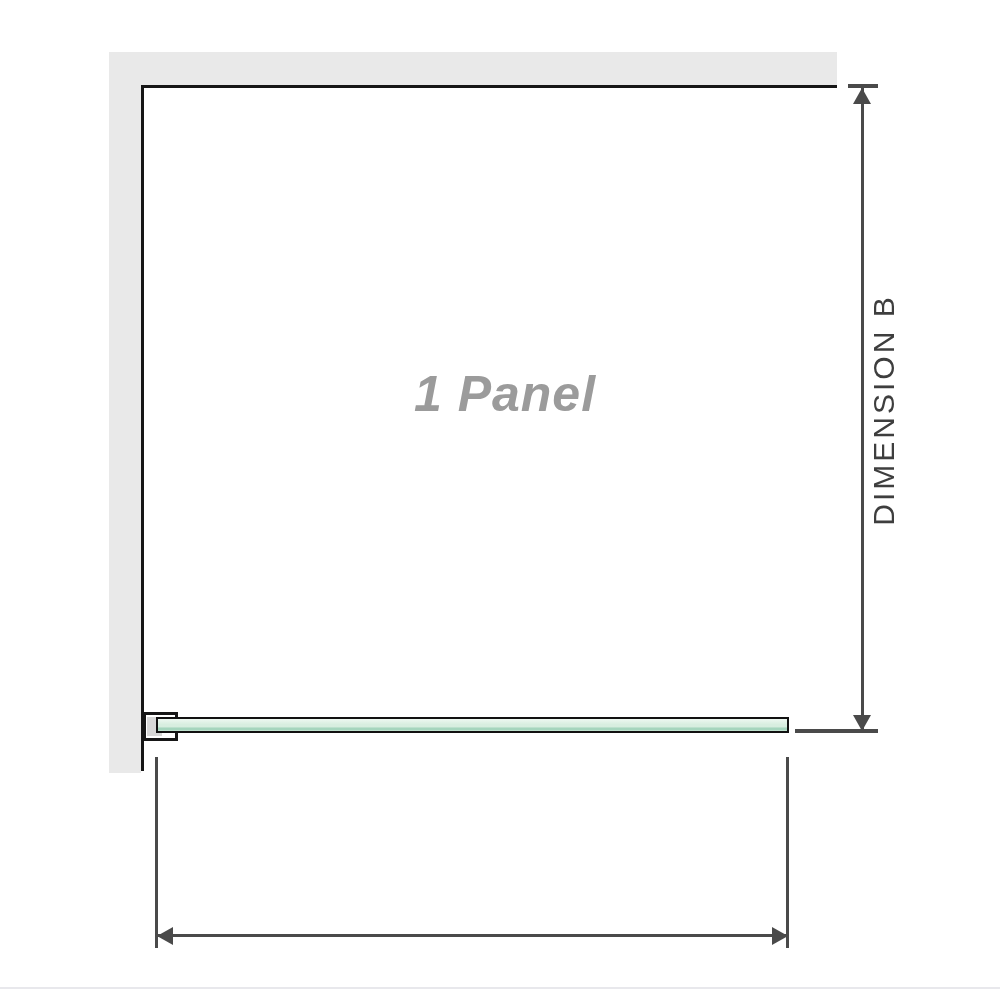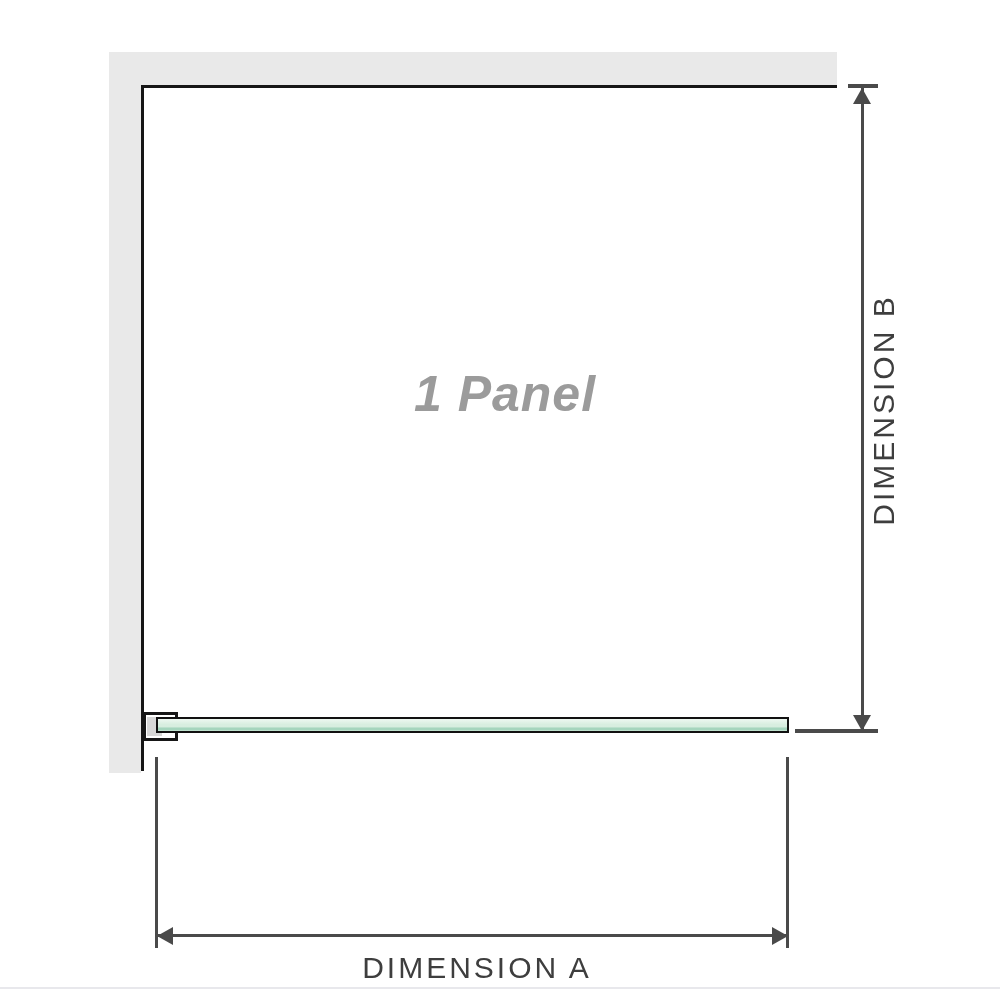--- a/index.html
+++ b/index.html
@@ -83,17 +83,16 @@
   <div class="abs dim dimb-tick-bottom"></div>
   <div class="abs arrow arrow-up"></div>
   <div class="abs arrow arrow-down"></div>
   <div class="abs dim-label dimb-label">DIMENSION B</div>
 
   <div class="abs dim dima-ext-left"></div>
   <div class="abs dim dima-ext-right"></div>
   <div class="abs dim dima-line"></div>
   <div class="abs arrow arrow-left"></div>
   <div class="abs arrow arrow-right"></div>
-  <div class="abs dim-label dima-label">DIMENSION A</div>
 
   <div class="abs bottom-divider"></div>
 
 </div>
 
 </body></html>

